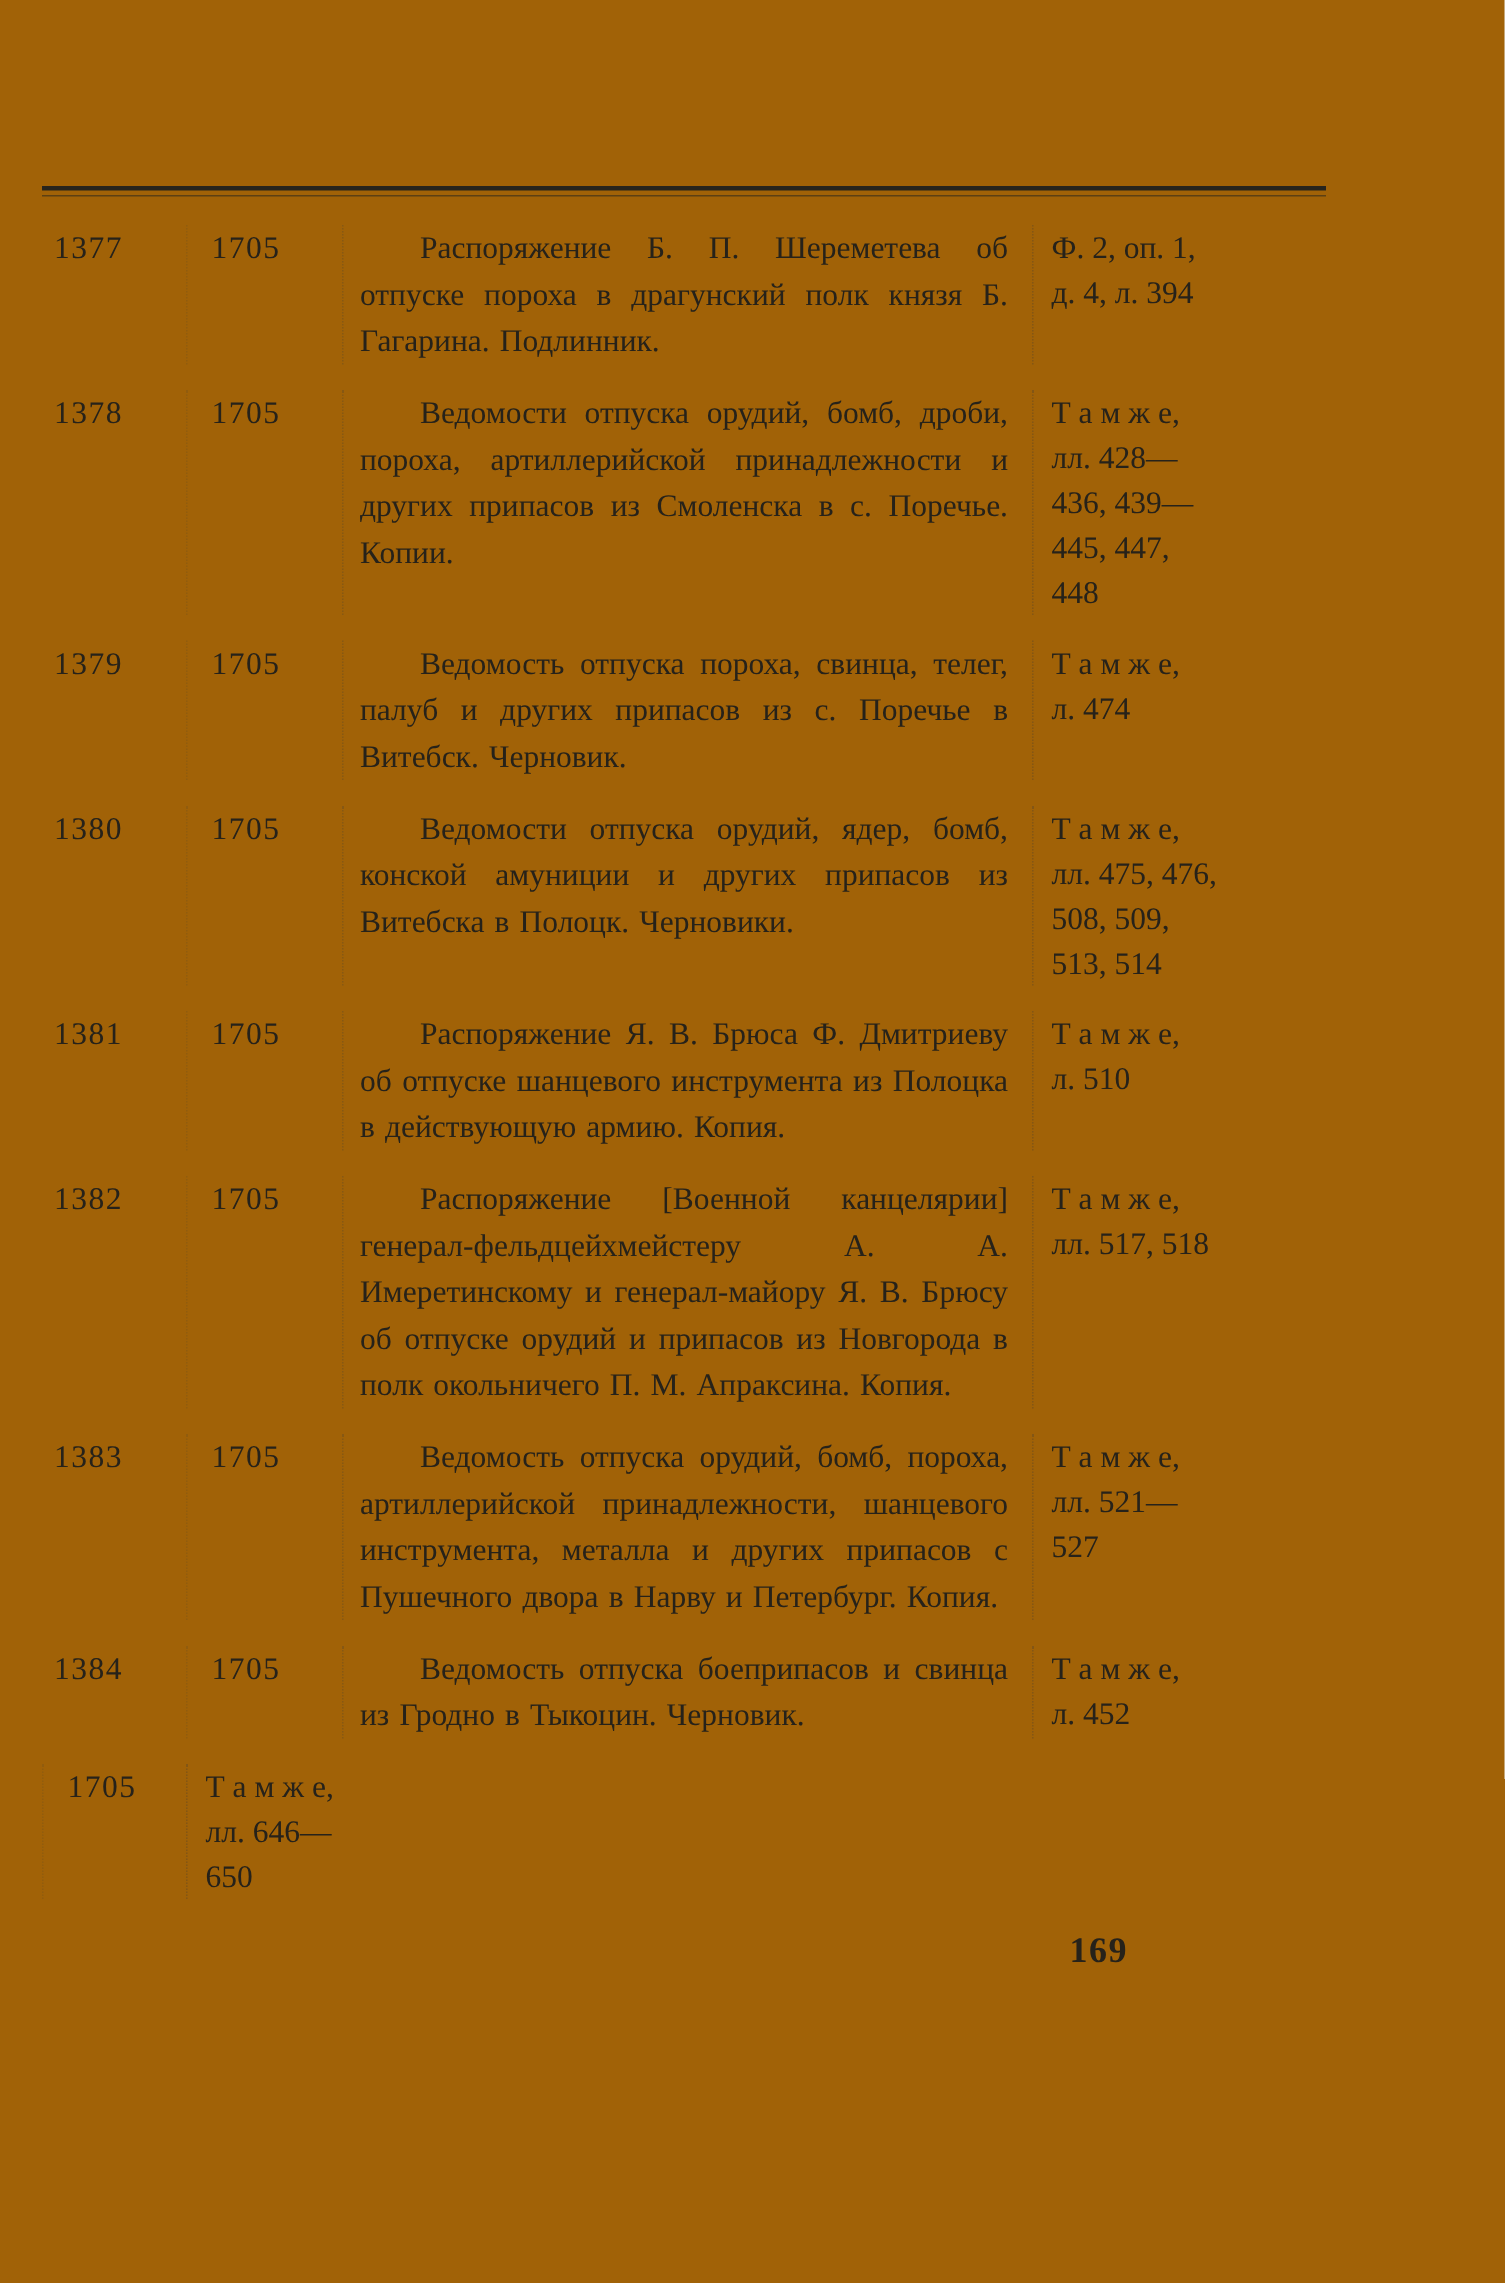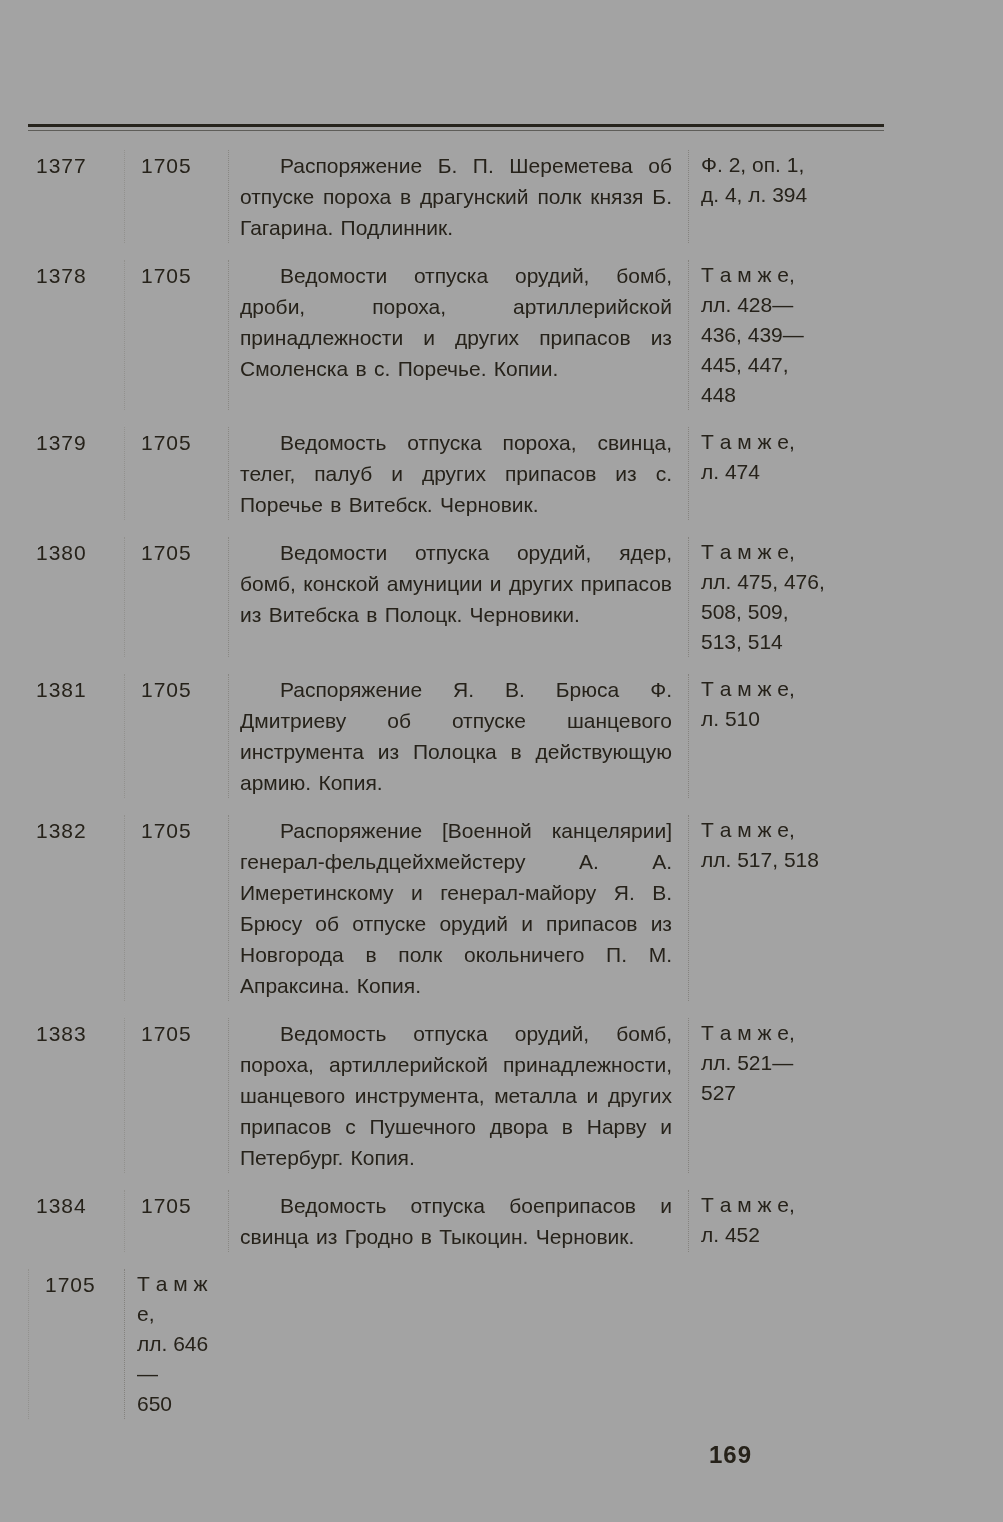--- a/index.html
+++ b/index.html
@@ -5,24 +5,24 @@
   html, body {
     margin: 0;
     padding: 0;
     background: #e8e4da;
   }
   .page {
     position: relative;
     width: 1003px;
     height: 1522px;
     margin: 0 auto;
-    background: #a3a3a3;
+    background: #a16207;
     overflow: hidden;
     color: #26221a;
-    font-family: Liberation Sans, sans-serif;
+    font-family: Liberation Serif, serif;
   }
   .top-rule {
     position: absolute;
     left: 28px;
     top: 124px;
     width: 856px;
     height: 3px;
     background: #27241d;
   }
   .top-rule-thin {

